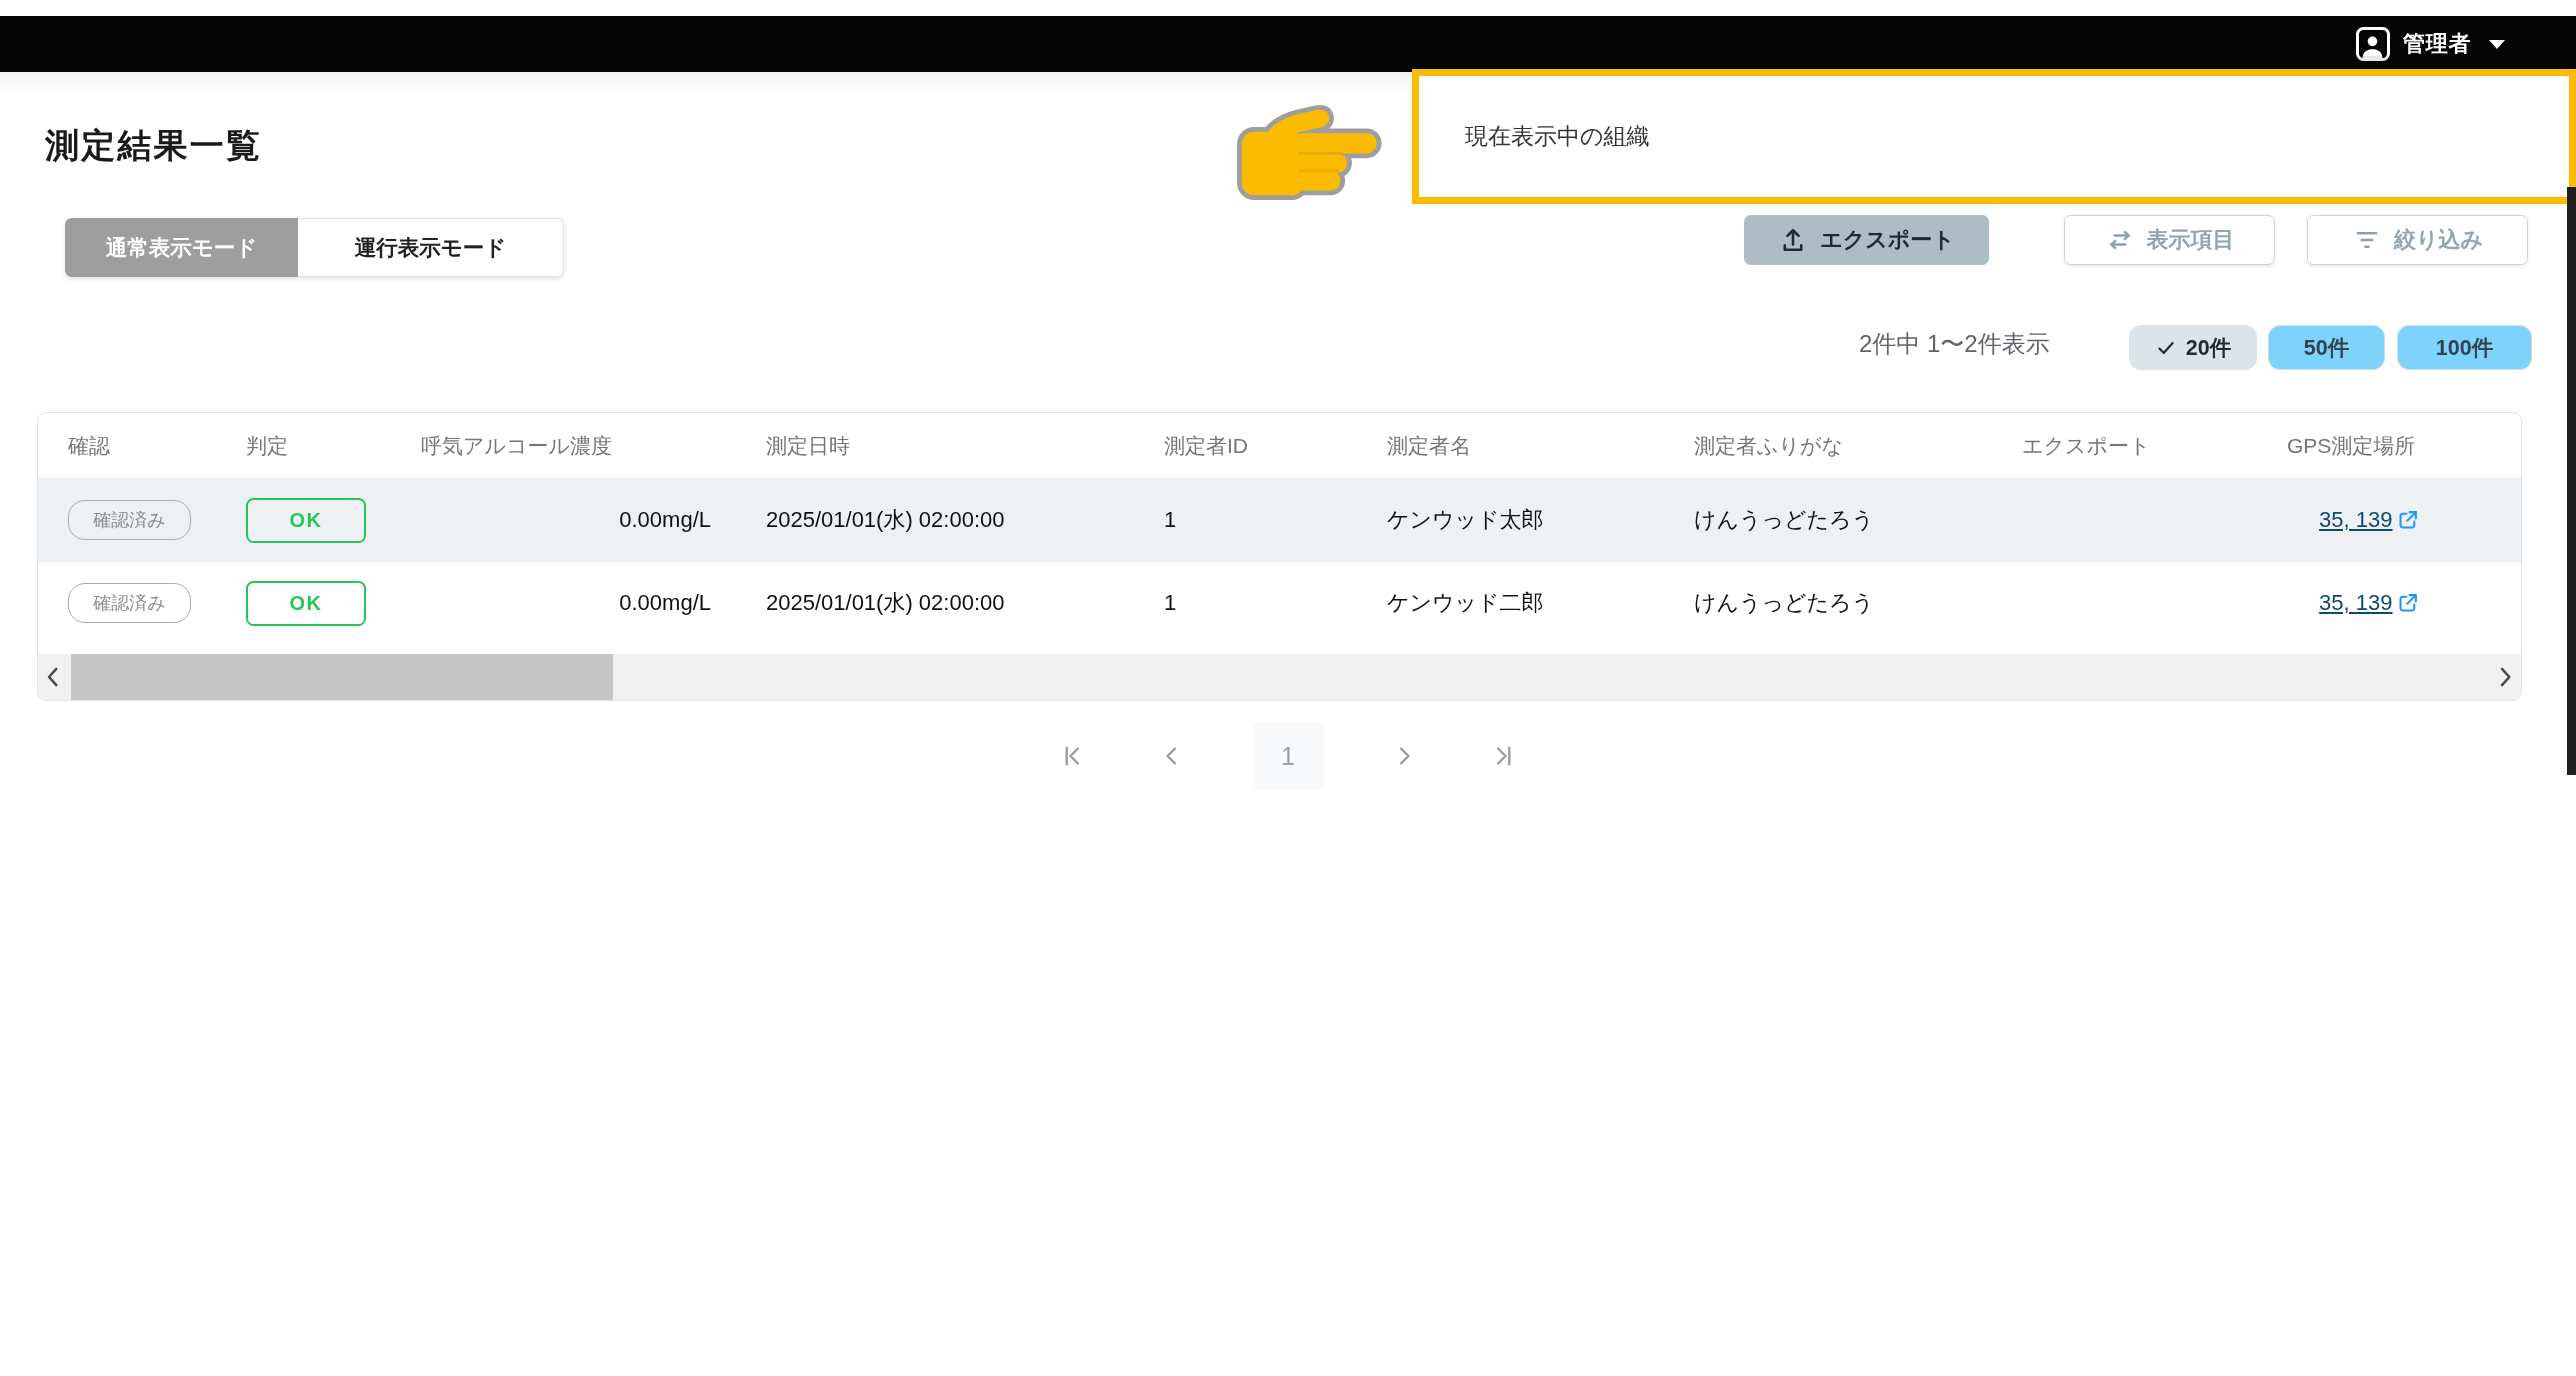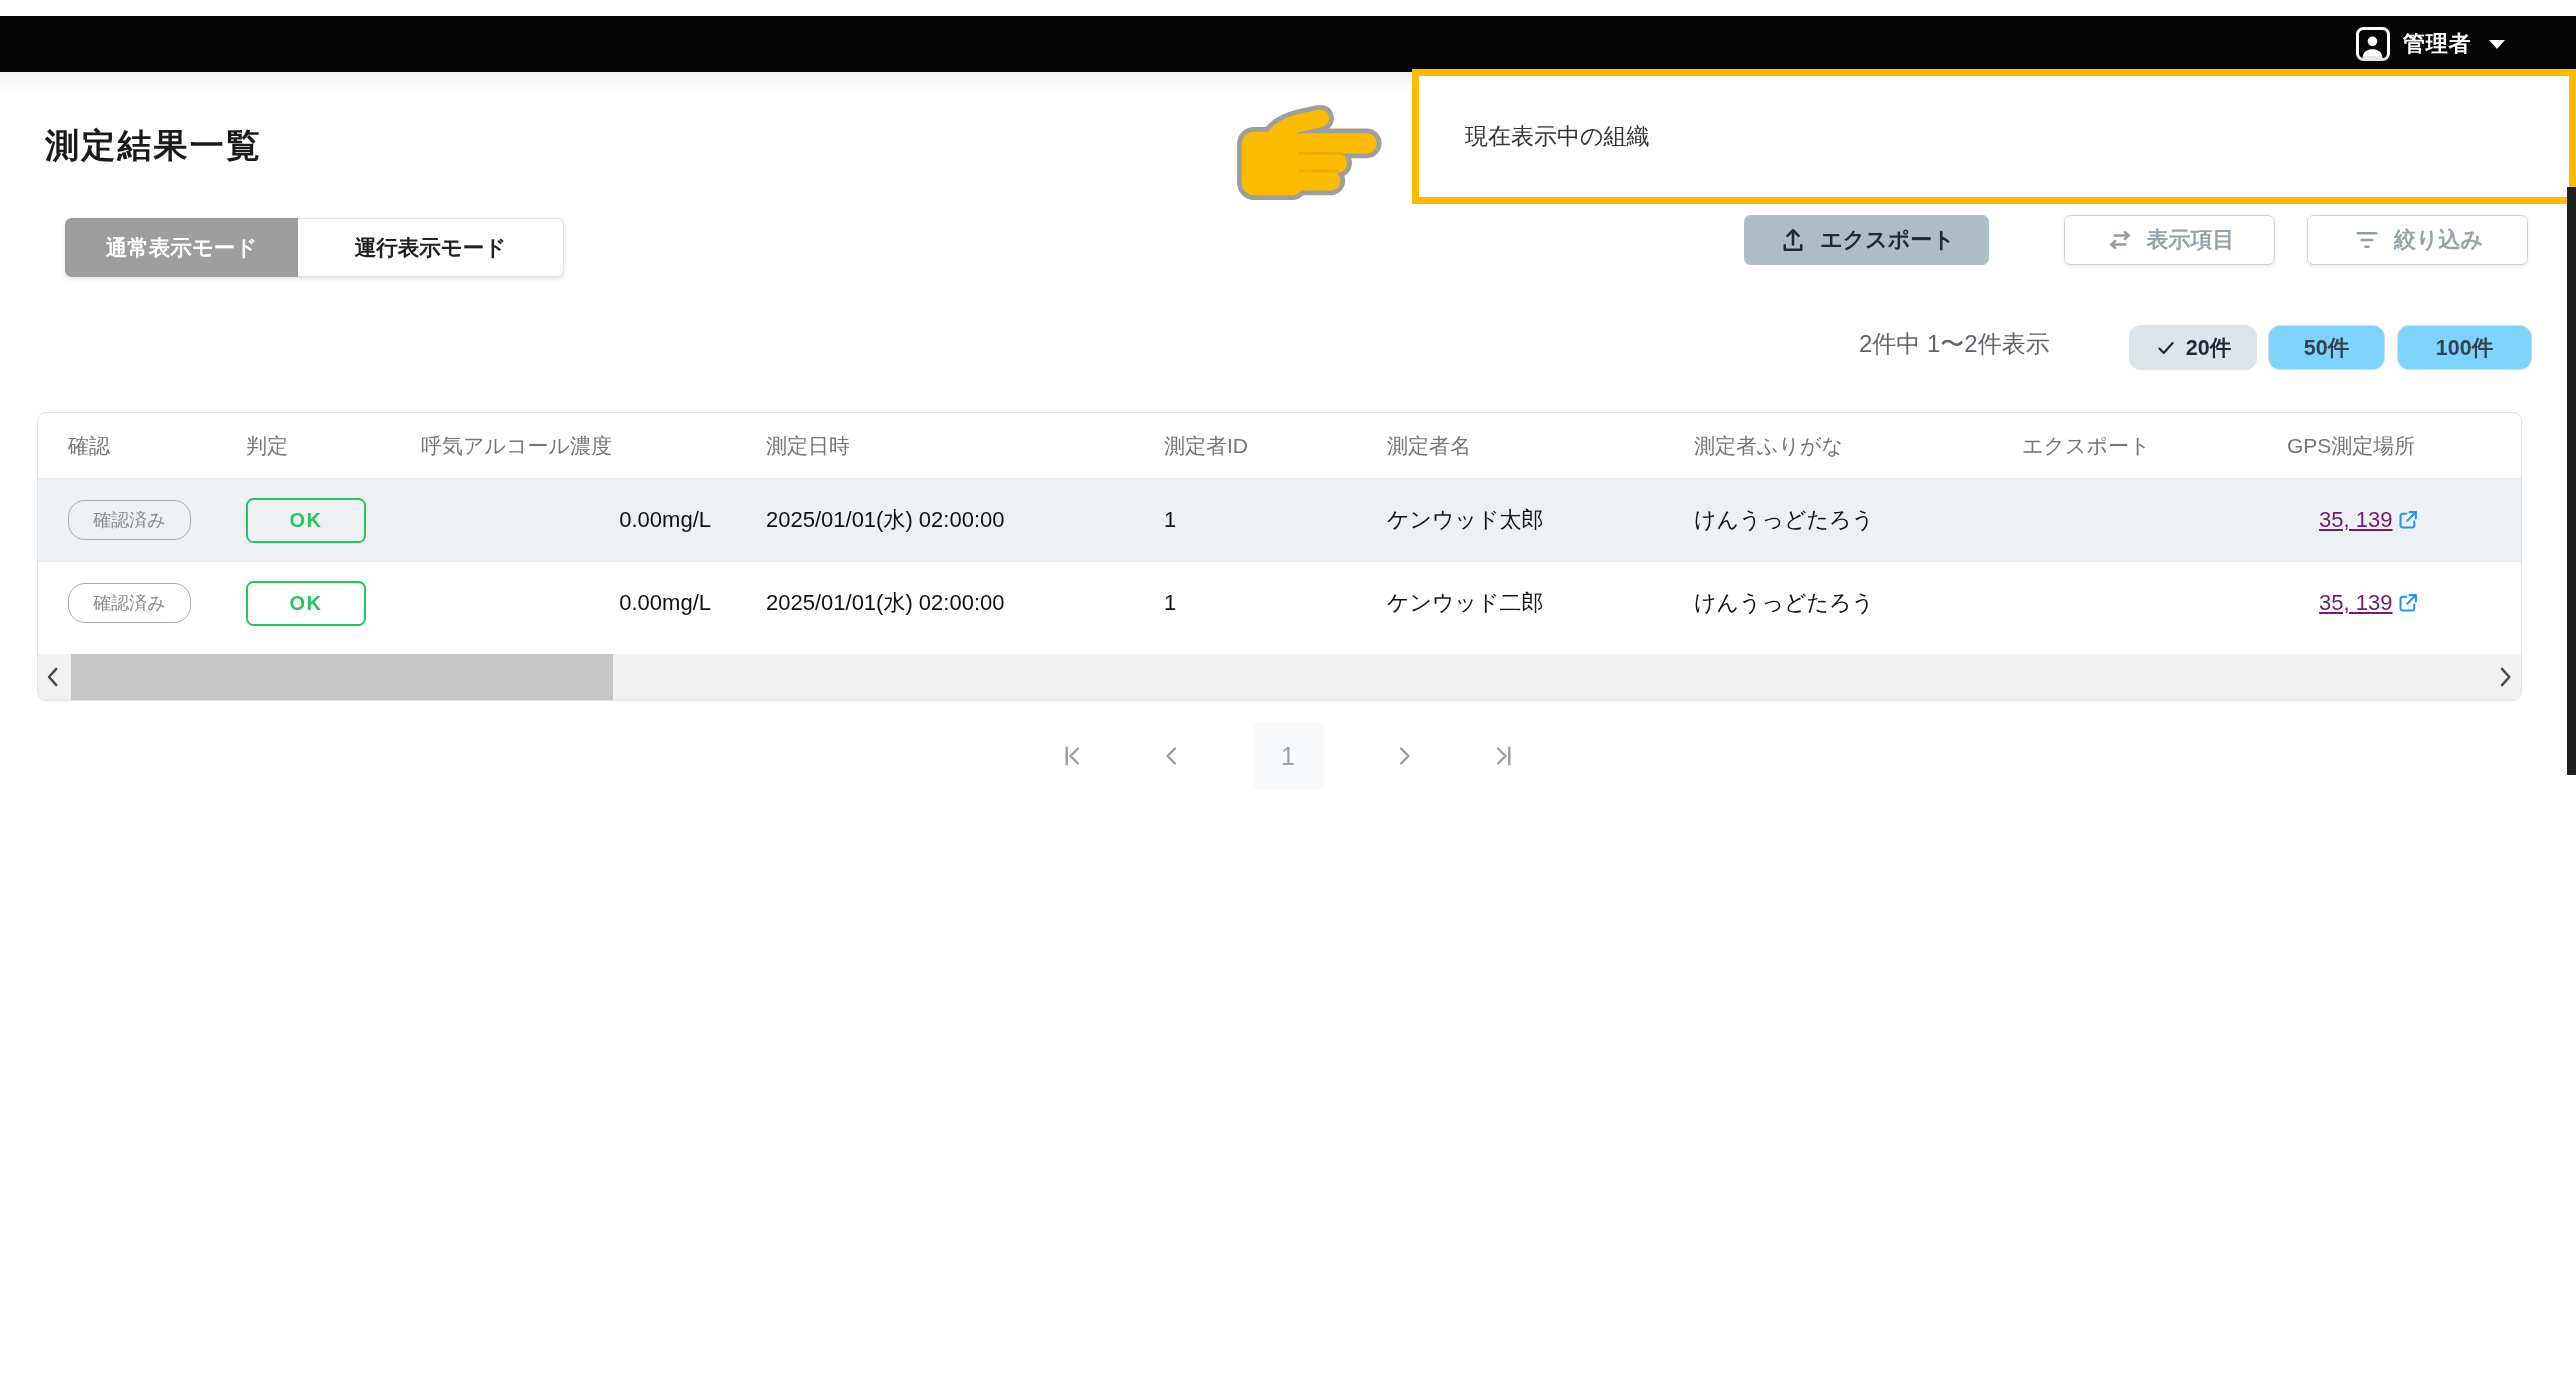--- a/index.html
+++ b/index.html
@@ -74,21 +74,21 @@
   .cell.mid{padding-left:33px;}
   .cell.mname{padding-left:41px;}
   .cell.furi{padding-left:36px;}
   .cell.photo{padding-left:36px;}
   .cell.gps-h{padding-left:56px;}
   .cell.gps{text-align:right;padding-left:0;padding-right:103px;}
   .badge-confirmed{display:inline-flex;align-items:center;justify-content:center;
     min-width:123px;height:40px;border:1.5px solid #ABABAB;border-radius:17px;color:#8A8A8A;font-size:18px;cursor:pointer;box-sizing:border-box;}
   .badge-ok{display:inline-flex;align-items:center;justify-content:center;
     min-width:120px;height:45px;border:2.2px solid #26C65A;border-radius:7.4px;color:#26C65A;font-size:20px;font-weight:bold;letter-spacing:1.5px;box-sizing:border-box;}
-  .gps-link{color:#701a75;text-decoration:underline;font-weight:500;display:inline-flex;align-items:center;gap:4.5px;cursor:pointer;}
+  .gps-link{color:#0c4a6e;text-decoration:underline;font-weight:500;display:inline-flex;align-items:center;gap:4.5px;cursor:pointer;}
   .gps-link svg{flex:0 0 auto;}
 
   
   .hscroll{position:relative;height:46px;background:#F1F1F1;margin-top:9.7px;}
   .hscroll-thumb{position:absolute;left:33px;top:0;width:542px;height:46px;background:#C6C6C6;cursor:grab;}
   .hscroll-btn{position:absolute;top:0;width:30px;height:46px;display:flex;align-items:center;justify-content:center;cursor:pointer;}
   .hscroll-btn.left{left:0;}
   .hscroll-btn.right{right:0;}
 
   

